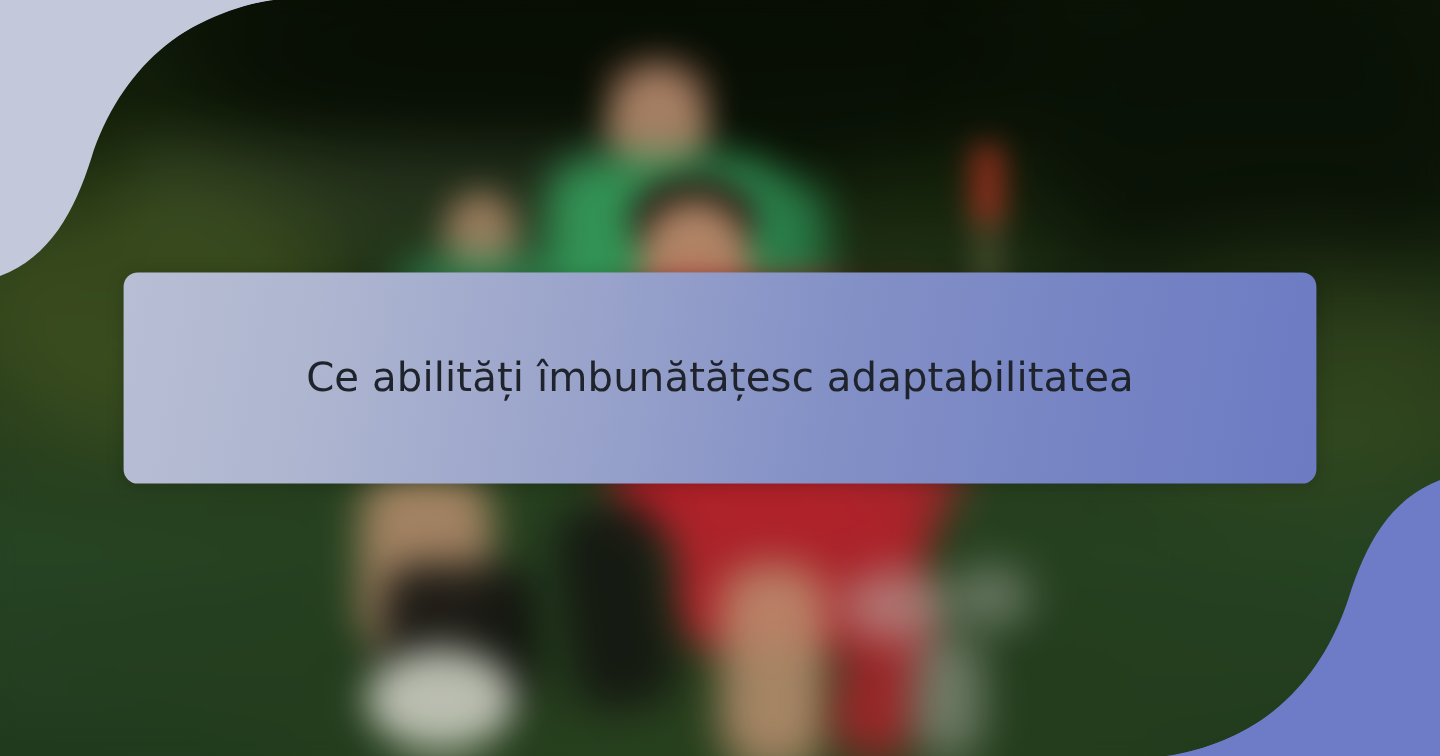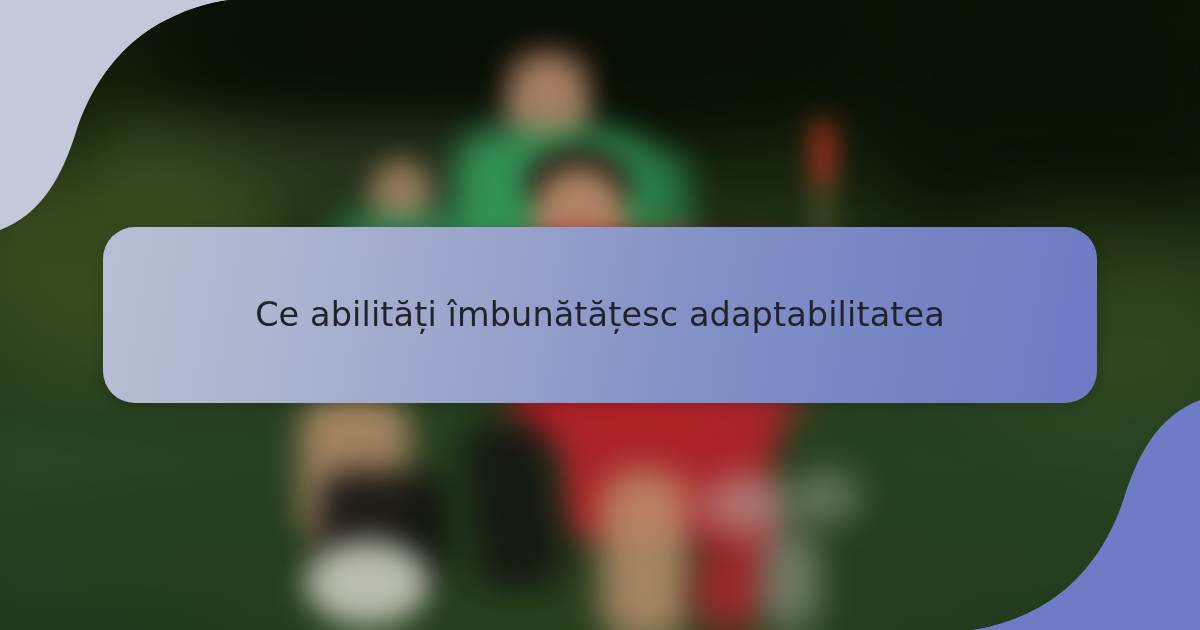--- a/index.html
+++ b/index.html
@@ -98,21 +98,21 @@
   .wave-tl { left: 0; top: 0; }
   .wave-br { right: 0; bottom: 0; }
 
   
   .card {
     position: absolute;
     left: 103px;
     top: 227px;
     width: 994px;
     height: 176px;
-    border-radius: 32px;
+    border-radius: 12px;
     background: linear-gradient(100deg,
         #b8bed4 0%,
         #aeb6d0 16%,
         #9aa4cb 38%,
         #8390c6 60%,
         #7684c4 80%,
         #6c7bc3 100%);
     box-shadow: 0 2px 14px rgba(0,0,0,.18);
     display: flex;
     align-items: center;

